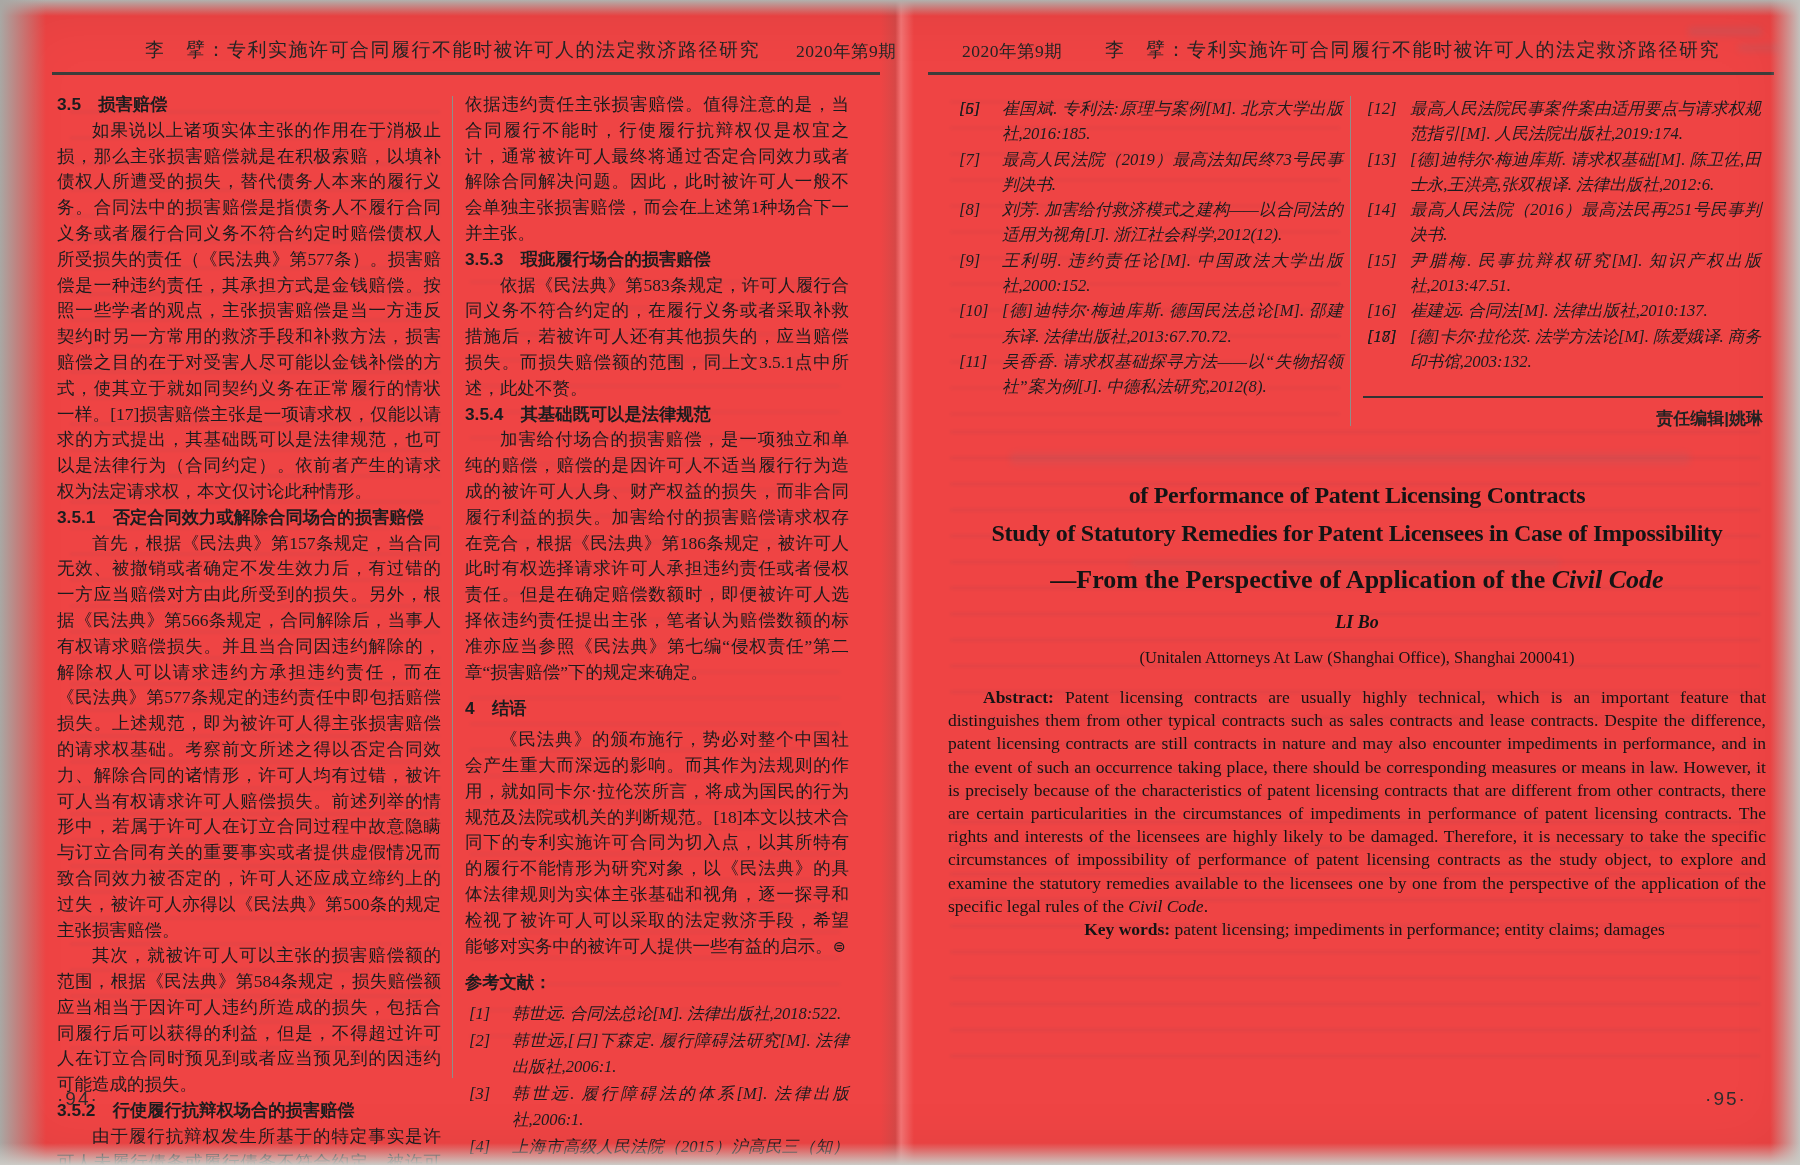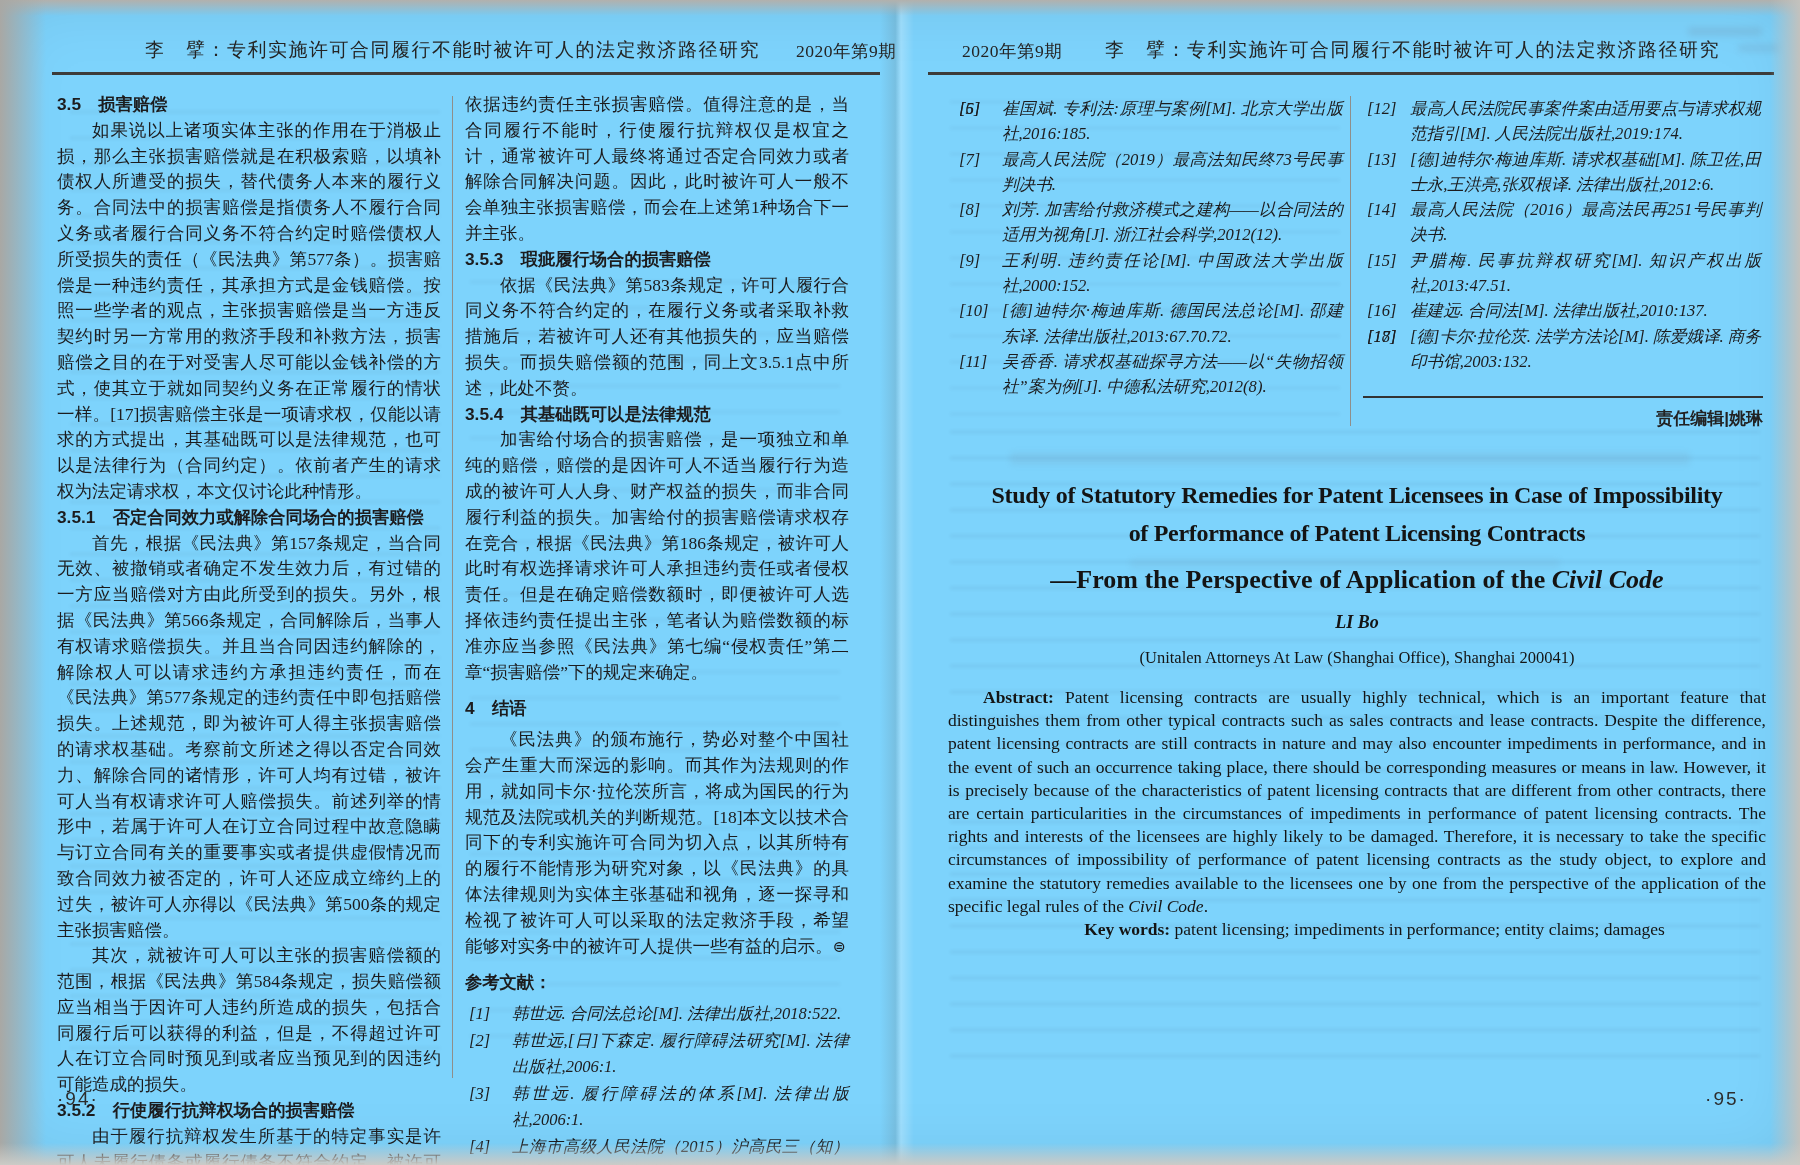--- a/index.html
+++ b/index.html
@@ -1,16 +1,16 @@
 <!DOCTYPE html>
 <html><head>
 <meta charset="utf-8">
 <style>
   html,body{margin:0;padding:0;background:#9b9a96;}
-  .spread{position:relative;width:1800px;height:1165px;background:#7dd3fc;overflow:hidden;
+  .spread{position:relative;width:1800px;height:1165px;background:#ef4444;overflow:hidden;
           box-shadow:inset 0 0 70px rgba(0,0,0,.10);
           font-family:"Liberation Serif","DejaVu Serif",serif;color:#1c1c1e;}
   
   .edge{position:absolute;pointer-events:none;}
   .edge-top{left:0;top:0;width:100%;height:16px;background:linear-gradient(180deg,#b2b1ad,rgba(178,177,173,0));}
   .edge-left{left:0;top:0;width:46px;height:100%;background:linear-gradient(90deg,#a9a8a4,rgba(169,168,164,0));}
   .edge-right{right:0;top:0;width:30px;height:100%;background:linear-gradient(270deg,#c3c2be,rgba(195,194,190,0));}
   .edge-bottom{left:0;bottom:0;width:100%;height:22px;background:linear-gradient(0deg,#ccCBc6,rgba(204,203,198,0));}
   .seam{left:880px;top:0;width:34px;height:100%;
         background:linear-gradient(90deg,rgba(90,90,85,0),rgba(90,90,85,.16) 45%,rgba(255,255,255,.25) 62%,rgba(90,90,85,0));}
@@ -142,22 +142,22 @@
       <li class="ref"><span class="refno">[18]</span><span>[德]卡尔·拉伦茨. 法学方法论[M]. 陈爱娥译. 商务印书馆,2003:132.</span></li>
     </ol>
   </div>
 
   <div class="editor-wrap">
     <span class="editor-txt">责任编辑|姚琳</span>
   </div>
 
   <div class="article">
     <div class="a-title">
+      <div>of Performance of Patent Licensing Contracts</div>
       <div>Study of Statutory Remedies for Patent Licensees in Case of Impossibility</div>
-      <div>of Performance of Patent Licensing Contracts</div>
     </div>
     <div class="a-sub"><span>—From the Perspective of Application of the </span><i>Civil Code</i></div>
     <div class="a-author">LI Bo</div>
     <div class="a-aff">(Unitalen Attorneys At Law (Shanghai Office), Shanghai 200041)</div>
     <p class="a-abs"><b>Abstract:</b><span> Patent licensing contracts are usually highly technical, which is an important feature that distinguishes them from other typical contracts such as sales contracts and lease contracts. Despite the difference, patent licensing contracts are still contracts in nature and may also encounter impediments in performance, and in the event of such an occurrence taking place, there should be corresponding measures or means in law. However, it is precisely because of the characteristics of patent licensing contracts that are different from other contracts, there are certain particularities in the circumstances of impediments in performance of patent licensing contracts. The rights and interests of the licensees are highly likely to be damaged. Therefore, it is necessary to take the specific circumstances of impossibility of performance of patent licensing contracts as the study object, to explore and examine the statutory remedies available to the licensees one by one from the perspective of the application of the specific legal rules of the </span><i>Civil Code</i><span>.</span></p>
     <p class="a-kw"><b>Key words:</b><span> patent licensing; impediments in performance; entity claims; damages</span></p>
   </div>
 
   <div class="pgnum pgnum-r">·95·</div>
 

